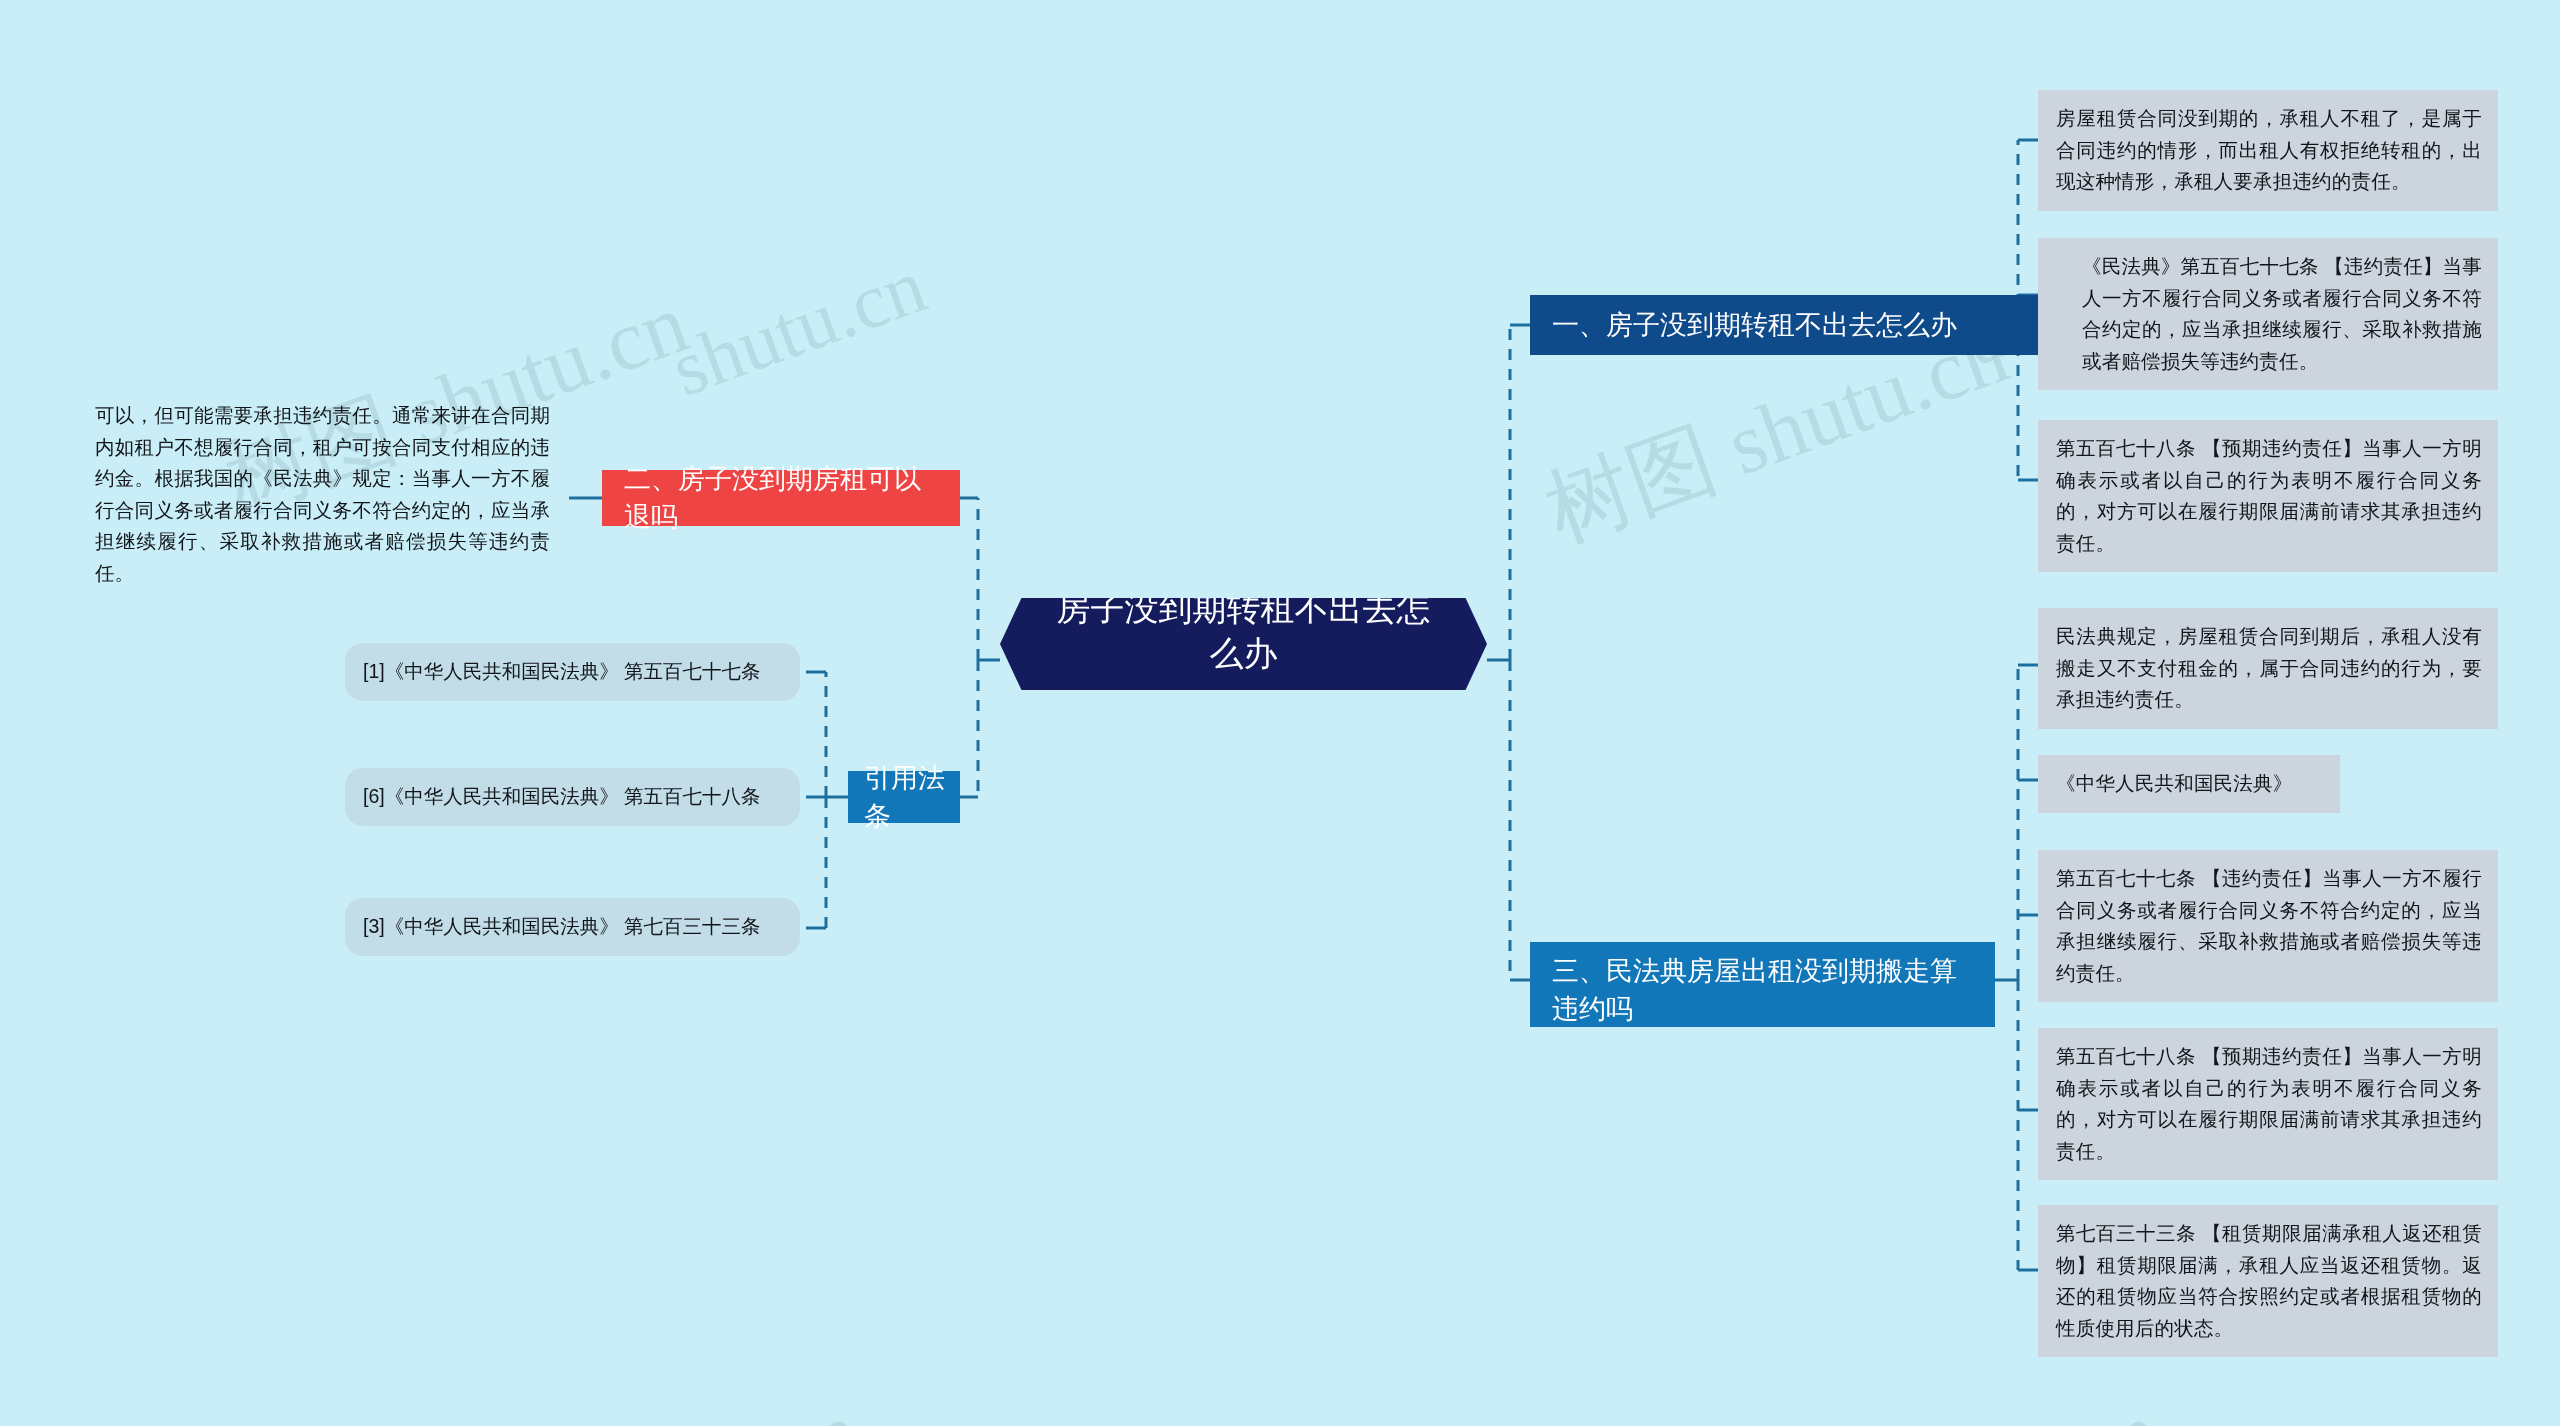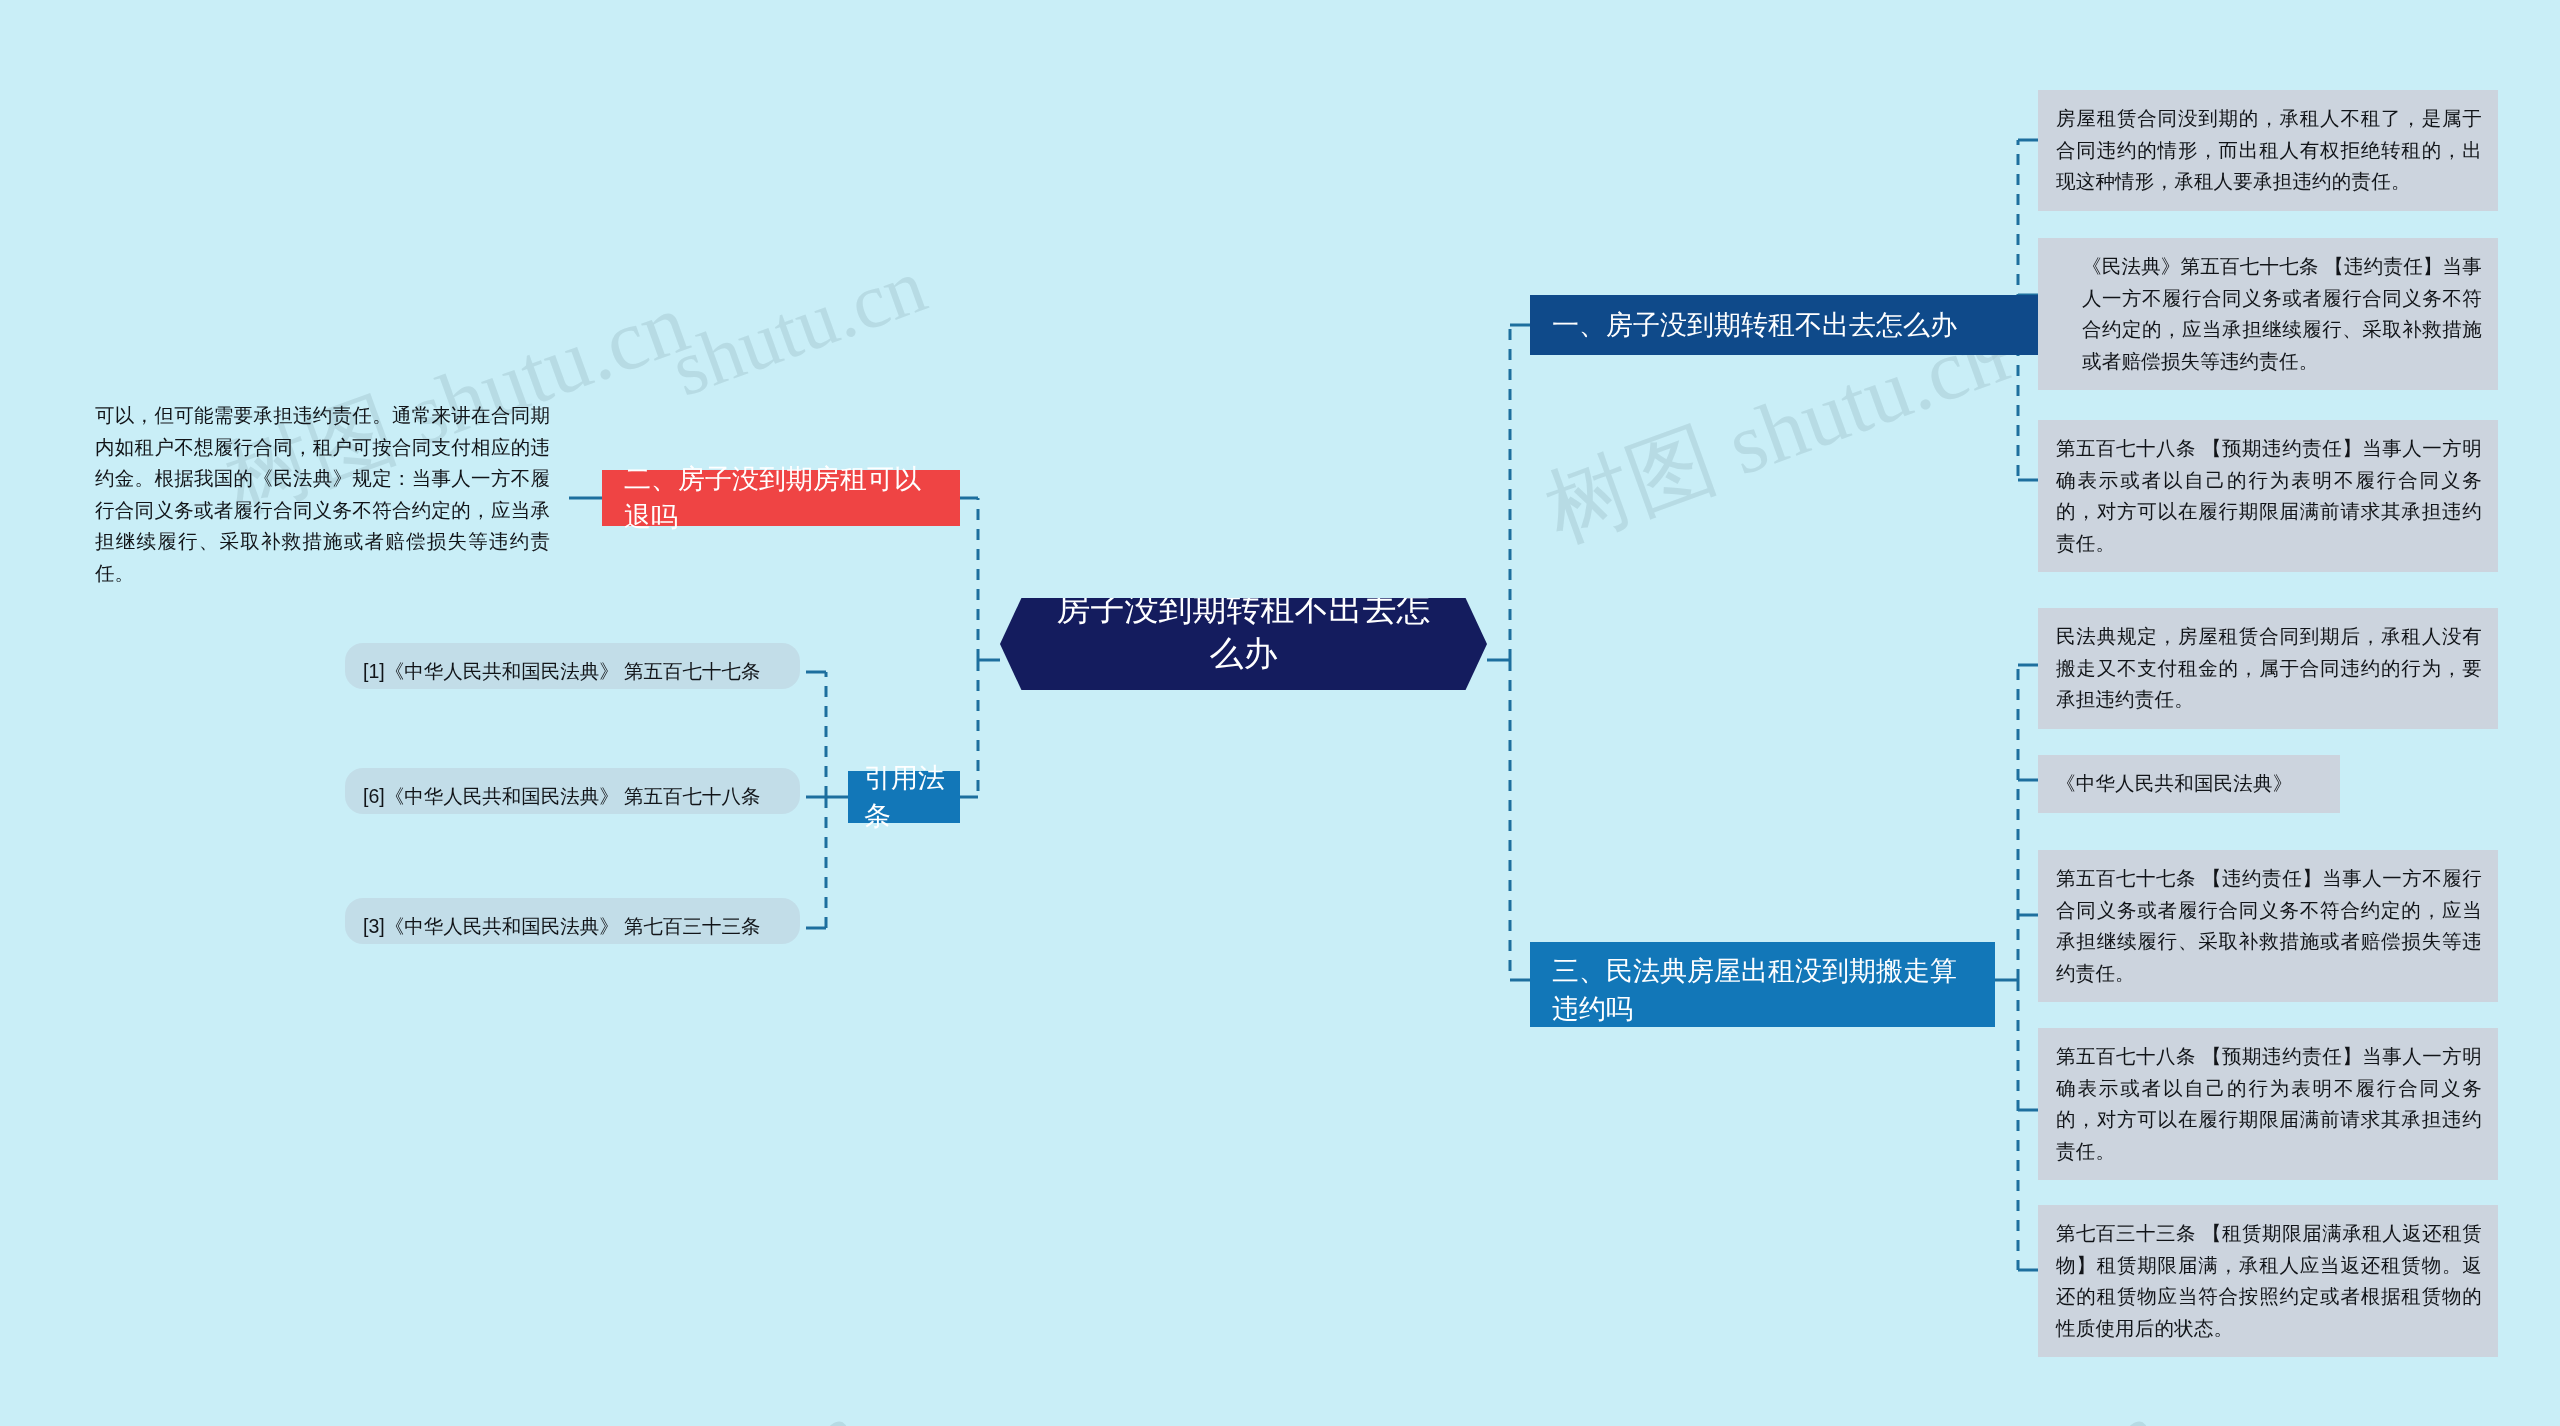--- a/index.html
+++ b/index.html
@@ -97,21 +97,21 @@
     line-height: 1.62;
     padding: 0;
     text-align: justify;
   }
 
   .leaf-soft {
     background: #c2dde8;
     color: #111418;
     font-size: 19.5px;
     line-height: 1.62;
-    padding: 13px 16px 1px 18px;
+    padding: 13px 16px 13px 18px;
     text-align: justify;
     border-radius: 18px;
   }
 </style>
 </head>
 <body>
 
 <div id="canvas">
 
   <div class="wm wm1">树图 shutu.cn</div>

